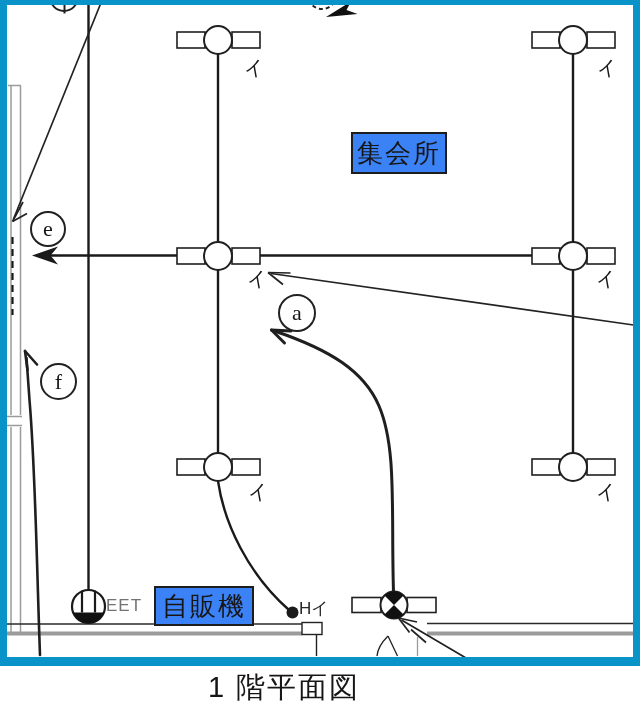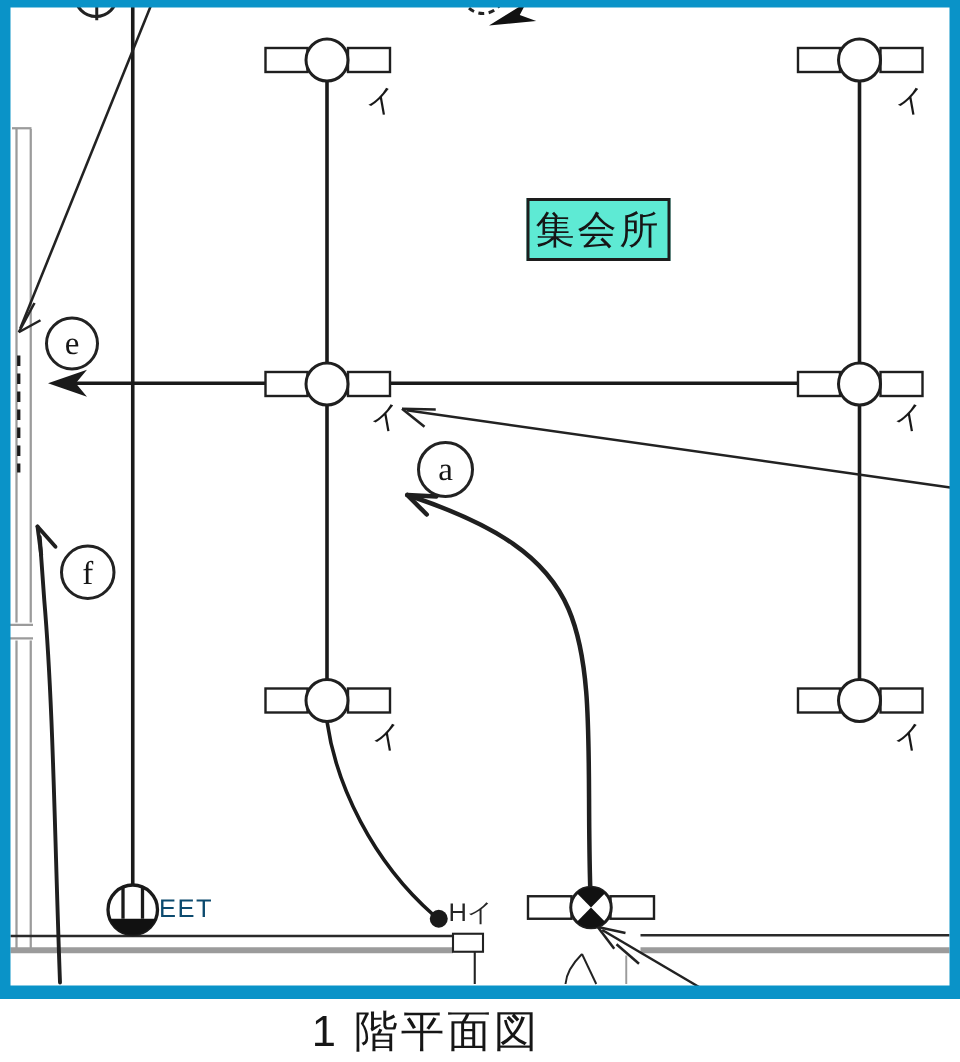--- a/index.html
+++ b/index.html
@@ -5,28 +5,28 @@
   :root { --frame-blue: #0a93c8; }
   html,body{margin:0;padding:0;background:#fff;}
   .stage{
     position:relative;width:640px;height:708px;background:#fff;overflow:hidden;
     font-family:"Liberation Sans","DejaVu Sans",sans-serif;color:#111;
   }
   .drawing{position:absolute;left:0;top:0;width:640px;height:666px;}
   .drawing svg{position:absolute;left:0;top:0;z-index:1;}
   .overlay{position:absolute;z-index:2;}
   .room-box{
-    border:2px solid #1d1d1d;background:#5eead4;
+    border:2px solid #1d1d1d;background:#3b82f6;
     display:flex;align-items:center;justify-content:center;
     font-size:26px;letter-spacing:2px;color:#161616;font-weight:500;
   }
   .box-meeting{left:351px;top:132px;width:92px;height:38px;}
   .box-vending{left:154px;top:586px;width:96px;height:36px;}
   .small-label{font-size:17px;line-height:1;white-space:nowrap;}
-  .eet{left:106px;top:597px;color:#0c4a6e;letter-spacing:1px;}
+  .eet{left:106px;top:597px;color:#737373;letter-spacing:1px;}
   .pendant-label{left:299px;top:600px;color:#262626;}
   .i-mark{
     width:24px;height:24px;font-size:20px;line-height:24px;color:#181818;
     transform:rotate(-10deg);text-align:center;
   }
   .i1{left:242px;top:56px;}  .i2{left:595px;top:56px;}
   .i3{left:245px;top:267px;} .i4{left:594px;top:267px;}
   .i5{left:246px;top:480px;} .i6{left:594px;top:480px;}
   .circled{
     border:2px solid #222;border-radius:50%;background:transparent;
@@ -169,20 +169,21 @@
 
       <g fill="#0a93c8" class="frame-rects">
         <rect x="0" y="0" width="640" height="5" fill="#0a93c8"></rect>
         <rect x="0" y="657" width="640" height="9" fill="#0a93c8"></rect>
         <rect x="0" y="0" width="7" height="666" fill="#0a93c8"></rect>
         <rect x="633" y="0" width="7" height="666" fill="#0a93c8"></rect>
       </g>
     </svg>
 
     <div class="overlay room-box box-meeting">集会所</div>
+    <div class="overlay room-box box-vending">自販機</div>
     <div class="overlay small-label eet">EET</div>
     <div class="overlay small-label pendant-label">Hイ</div>
 
     <div class="overlay i-mark i1">イ</div>
     <div class="overlay i-mark i2">イ</div>
     <div class="overlay i-mark i3">イ</div>
     <div class="overlay i-mark i4">イ</div>
     <div class="overlay i-mark i5">イ</div>
     <div class="overlay i-mark i6">イ</div>
 

